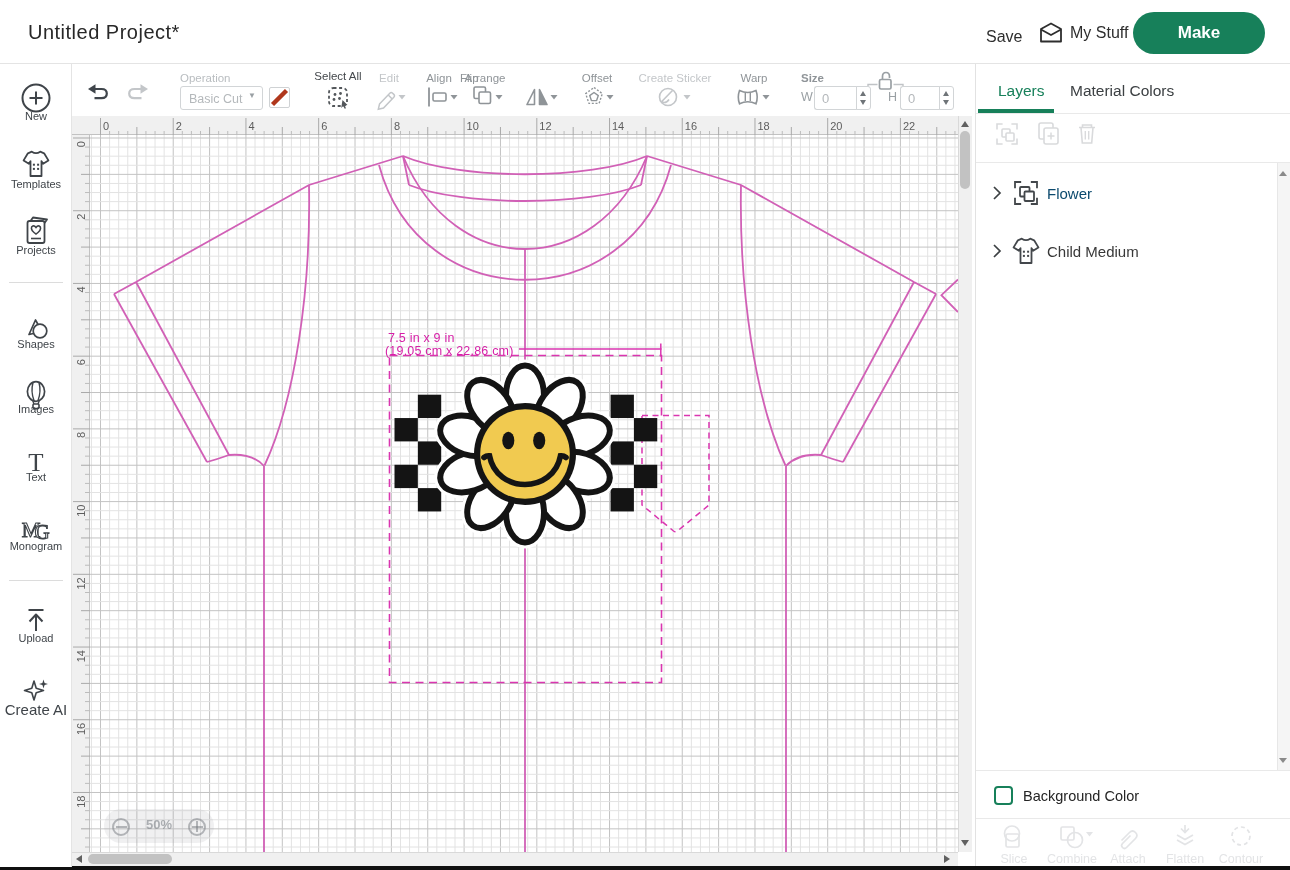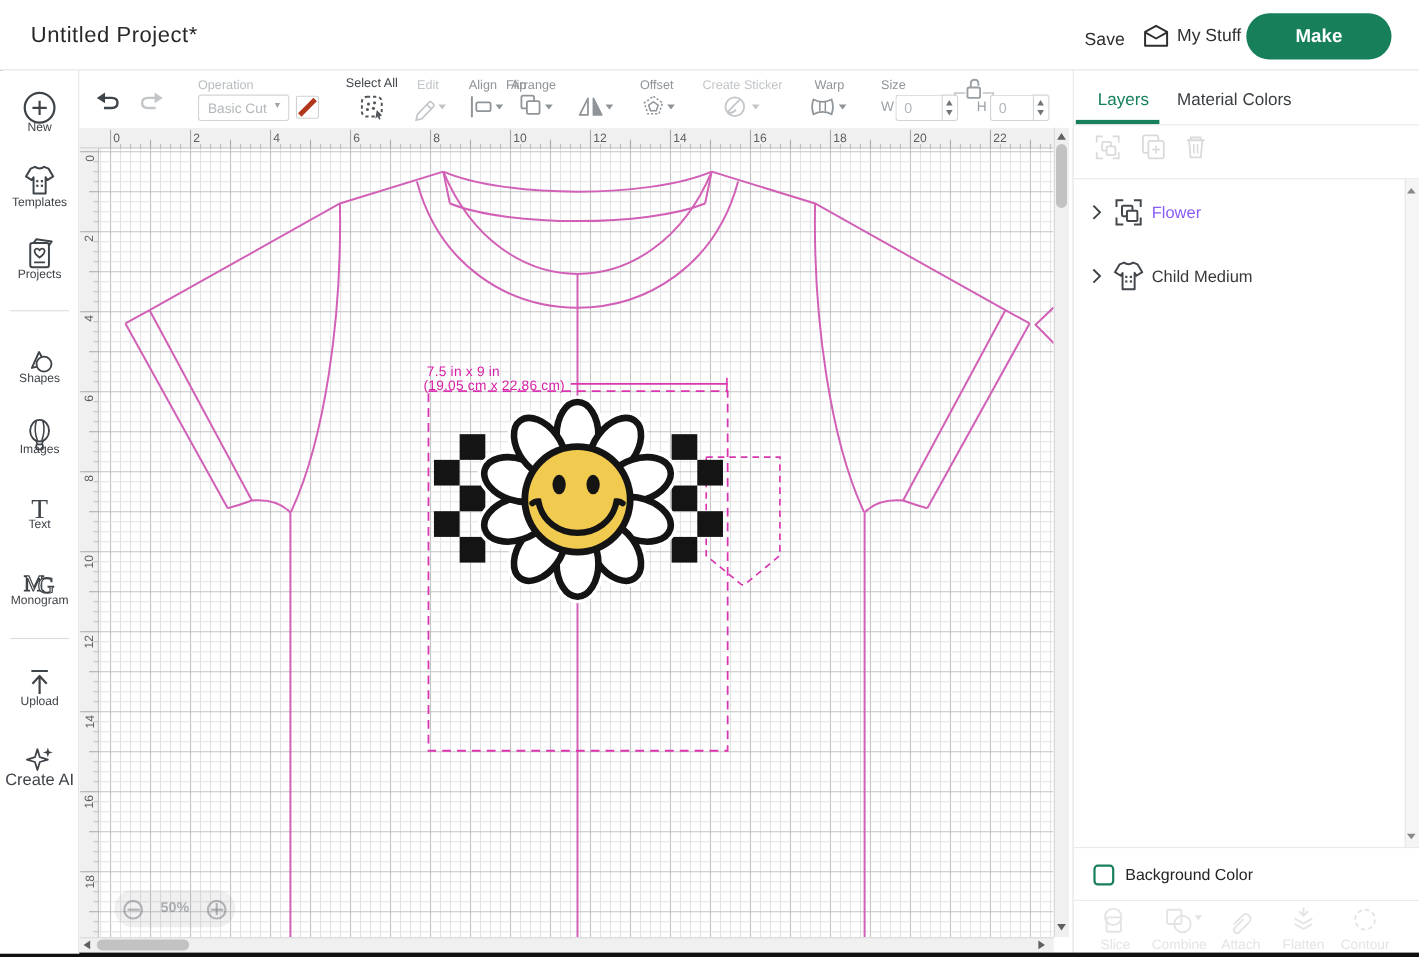--- a/index.html
+++ b/index.html
@@ -108,21 +108,21 @@
         </svg>
         <div style="position:absolute;left:180px;top:72px;font-size:11.5px;font-weight:400;color:#b9bdc0">Operation</div>
         <div style="position:absolute;left:258px;top:70px;width:160px;text-align:center;font-size:11.5px;font-weight:400;color:#43474b">Select All</div>
         <div style="position:absolute;left:309px;top:72px;width:160px;text-align:center;font-size:11.5px;font-weight:400;color:#c3c6c9">Edit</div>
         <div style="position:absolute;left:359px;top:72px;width:160px;text-align:center;font-size:11.5px;font-weight:400;color:#8f9498">Align</div>
         <div style="position:absolute;left:405px;top:72px;width:160px;text-align:center;font-size:11.5px;font-weight:400;color:#8f9498">Arrange</div>
         <div style="position:absolute;left:460px;top:72px;width:160px;text-align:left;font-size:11.5px;font-weight:400;color:#8f9498">Flip</div>
         <div style="position:absolute;left:517px;top:72px;width:160px;text-align:center;font-size:11.5px;font-weight:400;color:#8f9498">Offset</div>
         <div style="position:absolute;left:595px;top:72px;width:160px;text-align:center;font-size:11.5px;font-weight:400;color:#c3c6c9">Create Sticker</div>
         <div style="position:absolute;left:674px;top:72px;width:160px;text-align:center;font-size:11.5px;font-weight:400;color:#8f9498">Warp</div>
-        <div style="position:absolute;left:801px;top:72px;font-size:11.5px;font-weight:400;color:#8f9498">Size</div>
+        <div style="position:absolute;left:801px;top:72px;font-size:11.5px;font-weight:700;color:#8f9498">Size</div>
         <div style="position:absolute;left:180px;top:86px;width:83px;height:24px;border:1px solid #d2d5d7;border-radius:3px;background:#fff;box-sizing:border-box">
           <span style="position:absolute;left:8px;top:5px;font-size:12.5px;color:#b4b8bb">Basic Cut</span>
           <span style="position:absolute;right:6px;top:4px;font-size:8px;color:#9aa0a4">▼</span>
         </div>
         <div style="position:absolute;left:269px;top:87px;width:21px;height:21px;border:1px solid #cfd2d4;border-radius:2px;background:#fff;box-sizing:border-box"></div>
         <svg width="23" height="23" style="position:absolute;left:268px;top:86px">
           <line x1="4.5" y1="18.5" x2="18.5" y2="4.5" stroke="#b0371c" stroke-width="4.4"></line>
         </svg>
         <div style="position:absolute;left:801px;top:90px;font-size:12.5px;color:#9aa0a4">W</div>
         <div style="position:absolute;left:814px;top:86px;width:43px;height:24px;border:1px solid #d2d5d7;border-right:none;border-radius:3px 0 0 3px;background:#fff;box-sizing:border-box">
@@ -634,21 +634,21 @@
         <path d="M39,26.16 V20 H45.16 M54.84,20 H61, V26.16 M61,35.84 V42 H54.84 M45.16,42 H39 V35.84" fill="none" stroke="#43474b" stroke-width="1.8"></path>
         <rect x="44" y="25" width="9.5" height="9.5" rx="1" fill="none" stroke="#43474b" stroke-width="1.8"></rect>
         <rect x="48.5" y="29.5" width="9.5" height="9.5" rx="1" fill="#fff" stroke="#43474b" stroke-width="1.8"></rect>
         <path d="M18,83 L24,89 L18,95" fill="none" stroke="#3c4043" stroke-width="1.7"></path>
         <path d="M45.8,76.7 Q50.0,79.6 54.2,76.7 L58.1,78.3 L62.4,85.4 L57.1,88.7 L55.5,86.1 L55.5,101.0 L44.5,101.0 L44.5,86.1 L42.9,88.7 L37.6,85.4 L41.9,78.3 Z" fill="none" stroke="#43474b" stroke-width="1.8" stroke-linejoin="round"></path>
         <rect x="46.9" y="88.7" width="2" height="2" fill="#43474b"></rect>
         <rect x="51.1" y="88.7" width="2" height="2" fill="#43474b"></rect>
         <rect x="46.9" y="92.9" width="2" height="2" fill="#43474b"></rect>
         <rect x="51.1" y="92.9" width="2" height="2" fill="#43474b"></rect>
       </svg>
-      <div style="position:absolute;left:71px;top:121px;font-size:15px;color:#8b5cf6">Flower</div>
+      <div style="position:absolute;left:71px;top:121px;font-size:15px;color:#0c4a6e">Flower</div>
       <div style="position:absolute;left:71px;top:179px;font-size:15px;color:#383838">Child Medium</div>
       <div style="position:absolute;right:0;top:99px;width:13px;height:607px;background:#f5f5f5;border-left:1px solid #e7e7e7;box-sizing:border-box"></div>
       <div style="position:absolute;right:3px;top:107px;width:0;height:0;border-left:4px solid transparent;border-right:4px solid transparent;border-bottom:5px solid #8a8a8a"></div>
       <div style="position:absolute;right:3px;top:694px;width:0;height:0;border-left:4px solid transparent;border-right:4px solid transparent;border-top:5px solid #8a8a8a"></div>
       <div style="position:absolute;left:0;right:0;top:706px;height:1px;background:#e9e9e9"></div>
       <div style="position:absolute;left:18px;top:722px;width:19px;height:19px;border:2px solid #17805a;border-radius:4px;box-sizing:border-box"></div>
       <div style="position:absolute;left:47px;top:724px;font-size:14.5px;color:#242424">Background Color</div>
       <div style="position:absolute;left:0;right:0;top:754px;height:1px;background:#e9e9e9"></div>
       <svg width="315" height="50" style="position:absolute;left:0;top:755px">
         <rect x="30" y="15" width="13" height="13" rx="1.5" fill="none" stroke="#e3e4e6" stroke-width="1.7"></rect>

